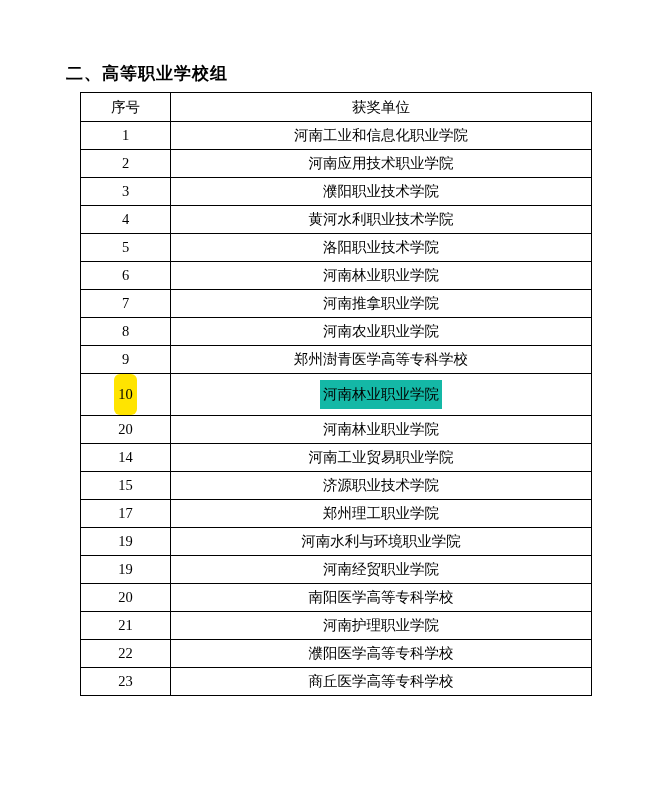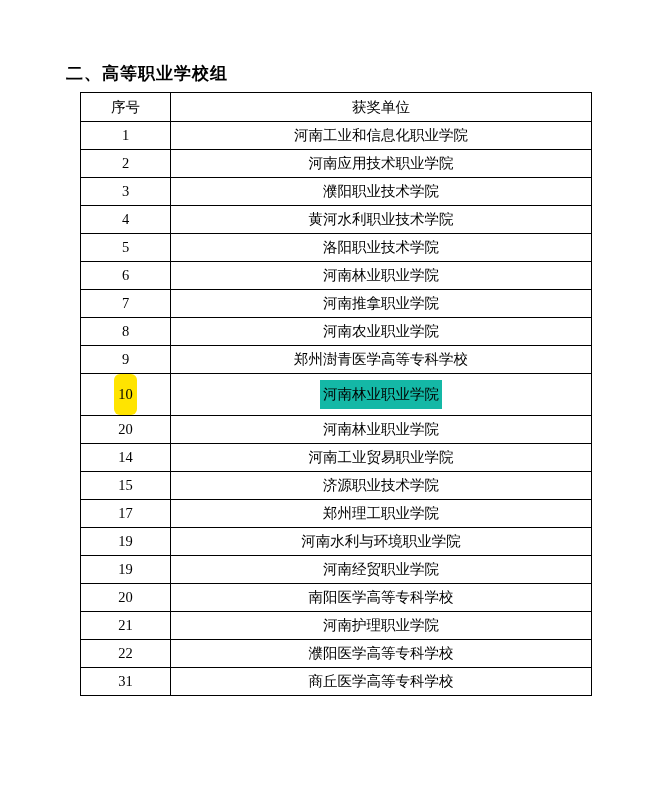--- a/index.html
+++ b/index.html
@@ -162,20 +162,20 @@
           </tr>
           <tr>
             <td>21</td>
             <td>河南护理职业学院</td>
           </tr>
           <tr>
             <td>22</td>
             <td>濮阳医学高等专科学校</td>
           </tr>
           <tr>
-            <td>31</td>
+            <td>23</td>
             <td>商丘医学高等专科学校</td>
           </tr>
         </tbody>
     </table>
   </div>
 
 </div>
 
 </body></html>

